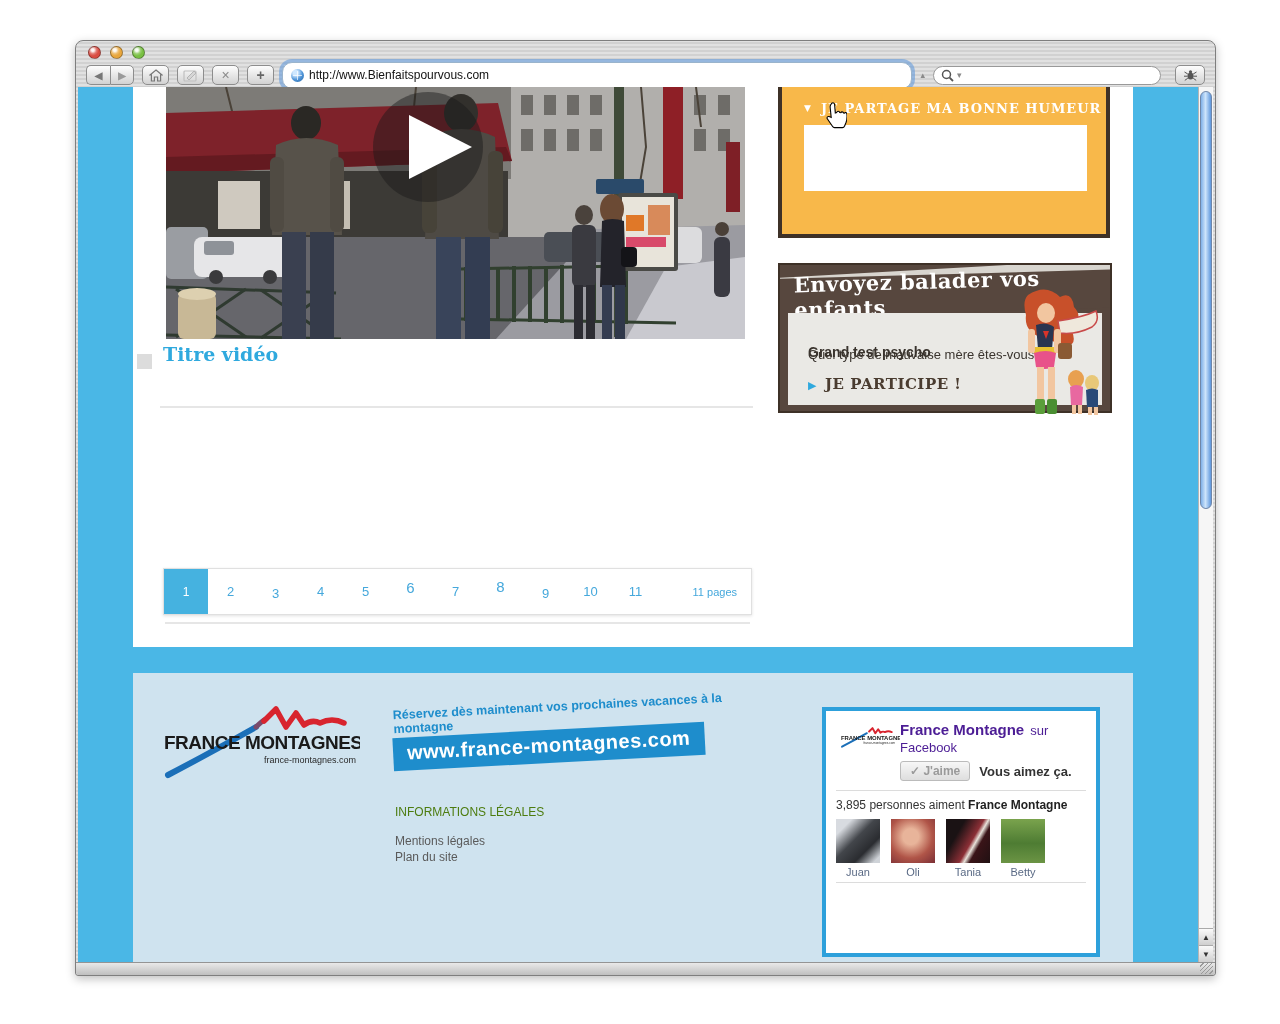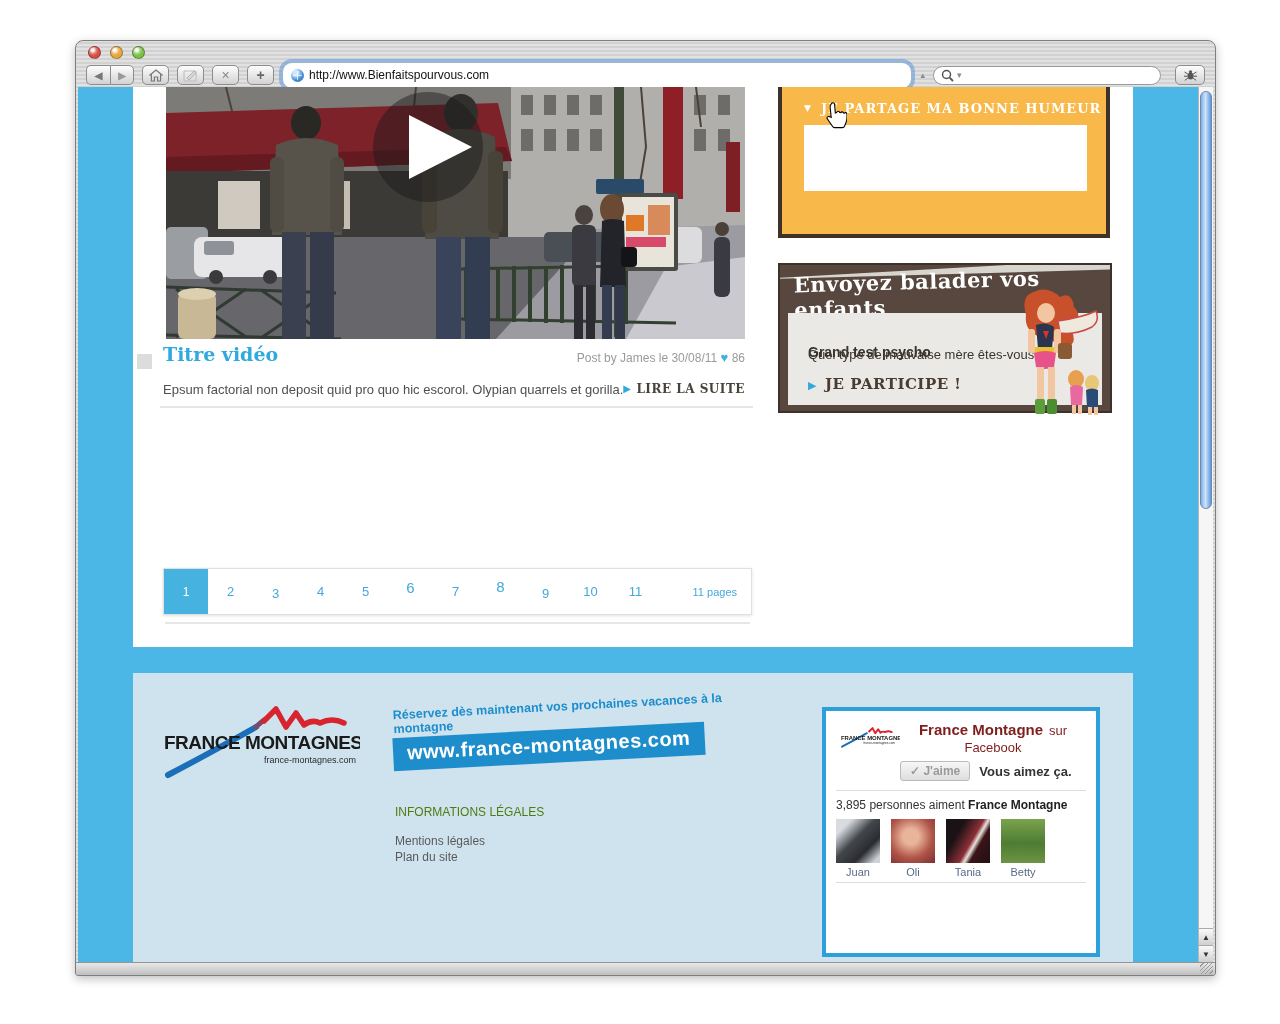--- a/index.html
+++ b/index.html
@@ -130,21 +130,21 @@
   .legal-title { position:absolute; left:262px; top:132px; font-size:12px; color:#4d7c0f; }
   .legal-links { position:absolute; left:262px; top:161px; font-size:12px; color:#5a5a5a; line-height:15px; }
   .legal-links div { margin-bottom:1px; }
 
   
   .fb { position:absolute; left:689px; top:34px; width:278px; height:250px; background:#fff;
     border:4px solid #2DA0DB; overflow:hidden; padding:8px 10px; }
   .fb-head { display:flex; }
   .fb-minilogo { flex:0 0 64px; padding-top:8px; }
   .fb-right { flex:1; }
-  .fb-titleline { font-size:15px; color:#7f1d1d; font-weight:bold; padding-top:2px;text-align:center; }
+  .fb-titleline { font-size:15px; color:#4c1d95; font-weight:bold; padding-top:2px; }
   .fb-titleline .surfb { font-weight:normal; font-size:13px; margin-left:6px; }
   .fb-likerow { display:flex; align-items:center; gap:9px; margin-top:6px; }
   .fb-likebtn { background:linear-gradient(180deg,#f7f7f7,#dedede); border:1px solid #bbb; border-radius:3px;
     color:#9a9a9a; font-size:12px; font-weight:bold; padding:2px 9px; }
   .fb-youlike { font-size:13px; font-weight:bold; color:#333; }
   .fb-div { height:1px; background:#dcdcdc; margin:9px 0 7px 0; }
   .fb-fans { font-size:12px; color:#333; }
   .fb-fans b { color:#222; }
   .fb-grid { margin-top:7px; }
   .fb-row { display:flex; gap:11px; margin-bottom:3px;align-items:flex-end; }
@@ -341,29 +341,20 @@
         <rect x="548" y="150" width="16" height="60" rx="6" fill="#3a3a42"></rect>
         <circle cx="556" cy="142" r="7" fill="#4a4038"></circle>
 
         <circle cx="262" cy="60" r="55" fill="rgba(25,25,25,0.45)"></circle>
         <polygon points="243,28 243,92 306,60" fill="#ffffff"></polygon>
       </svg>
     </div>
 
     <div class="bullet"></div>
     <div class="article-title">Titre vidéo</div>
-    <div class="article-meta">
-      <span>Post by James le 30/08/11</span>
-      <span class="heart">♥</span>
-      <span>86</span>
-    </div>
-    <div class="article-excerpt">Epsum factorial non deposit quid pro quo hic escorol. Olypian quarrels et gorilla.</div>
-    <div class="read-more">
-      <span class="arr">▶</span><span>LIRE LA SUITE</span>
-    </div>
     <div class="divider div1"></div>
 
     <div class="pagination">
       <div class="pg active">1</div>
       <div class="pg">2</div>
       <div class="pg">3</div>
       <div class="pg">4</div>
       <div class="pg">5</div>
       <div class="pg">6</div>
       <div class="pg">7</div>

